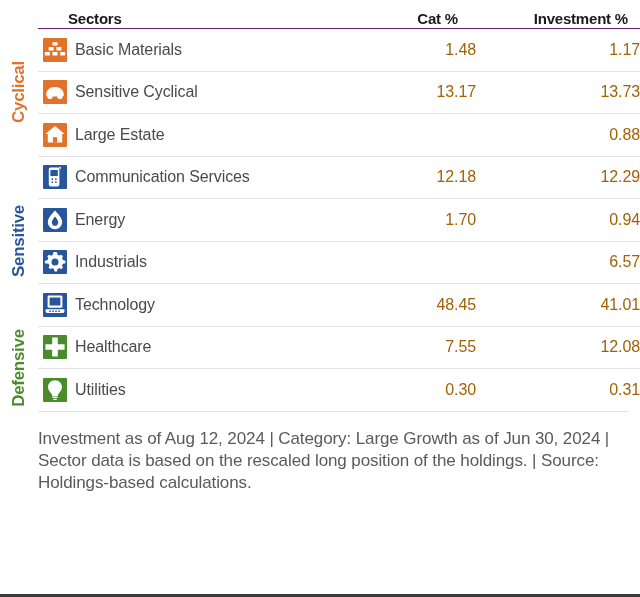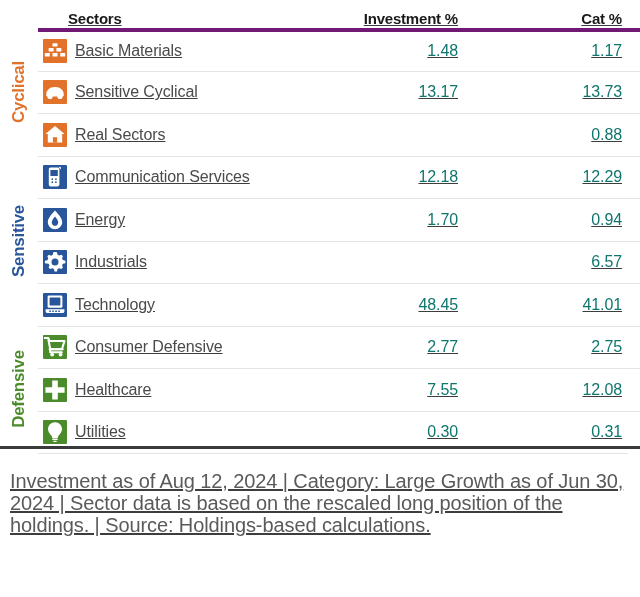--- a/index.html
+++ b/index.html
@@ -11,24 +11,23 @@
     width: 640px;
     height: 597px;
     font-family: "Liberation Sans", sans-serif;
     color: #3d3d3d;
     overflow: hidden;
   }
 
   #page {
     position: relative;
     width: 640px;
-    height: 449px;
+    height: 597px;
     box-sizing: border-box;
     background: #ffffff;
-    text-decoration: underline;
   }
 
   
   .table-header {
     position: relative;
     height: 27px;
     display: flex;
     align-items: flex-end;
     padding-bottom: 1px;
   }
@@ -86,21 +85,21 @@
   }
 
   
   .row {
     display: flex;
     align-items: center;
     height: 42.5px;
     border-top: 1px solid #e3e3e3;
     box-sizing: border-box;
   }
-  .row.first-row { border-top: 4px solid #701a75; justify-content: flex-end; }
+  .row.first-row { border-top: 1px solid #701a75; justify-content: flex-end; }
   .row-icon-cell {
     flex: 0 0 30px;
     display: flex;
     align-items: center;
     justify-content: flex-start;
     padding-left: 5px;
   }
   .sector-icon {
     width: 24px;
     height: 24px;
@@ -113,59 +112,60 @@
     color: #4a4a4a;
     letter-spacing: -0.1px;
     padding-left: 2px;
     white-space: nowrap;
     overflow: hidden;
   }
   .row-num {
     flex: 0 0 152px;
     text-align: right;
     font-size: 16px;
-    color: #0f766e;
+    color: #a16207;
     letter-spacing: -0.1px;
   }
   .row-num.first { padding-right: 12px; }
-  .row-num.second { padding-right: 18px; }
+  .row-num.second { }
 
   
   .footer-sep {
     height: 1px;
     background: #e3e3e3;
     margin-left: 38px;
     margin-right: 12px;
   }
   .footnote {
     padding: 16px 14px 0 10px;
-    font-size: 20px;
+    font-size: 17px;
     line-height: 22px;
     color: #5a5a5a;
     letter-spacing: -0.1px;
+    margin-left: 28px;
   }
   .bottom-rule {
     position: absolute;
     left: 0;
     right: 0;
     bottom: 0;
     height: 3px;
     background: #3a3a3a;
   }
 </style>
 </head>
 <body>
 
 <div id="page">
 
   <div class="table-header">
     <div class="hdr-spacer-cat"></div>
     <div class="hdr-sectors">Sectors</div>
+    <div class="hdr-num second">Cat  %</div>
     <div class="hdr-num first">Investment  %</div>
-    <div class="hdr-num second">Cat  %</div>
   </div>
 
   <div id="groups-container">
       <div class="group">
         <div class="group-label-cell">
           <div class="group-label">
             <span style="color: rgb(226, 113, 42);">Cyclical</span>
           </div>
         </div>
         <div class="group-rows">
@@ -205,21 +205,21 @@
           <div class="row">
             <div class="row-icon-cell">
               <svg class="sector-icon" viewBox="0 0 24 24" xmlns="http://www.w3.org/2000/svg">
                 <rect x="0" y="0" width="24" height="24" fill="#E2712A"></rect>
                 <g fill="#ffffff">
                   <path d="M12 3.0 L21.6 11.0 L19.2 11.0 L19.2 19.6 L4.8 19.6 L4.8 11.0 L2.4 11.0 Z"></path>
                   <rect x="9.9" y="14.2" width="4.2" height="5.4" fill="#E2712A"></rect>
                 </g>
               </svg>
             </div>
-            <div class="row-name">Real Sectors</div>
+            <div class="row-name">Large Estate</div>
             <div class="row-num second">0.88</div>
           </div>
         </div>
       </div>
       <div class="group">
         <div class="group-label-cell">
           <div class="group-label">
             <span style="color: rgb(41, 86, 154);">Sensitive</span>
           </div>
         </div>
@@ -296,37 +296,20 @@
           <div class="group-label">
             <span style="color: rgb(76, 139, 43);">Defensive</span>
           </div>
         </div>
         <div class="group-rows">
           <div class="row">
             <div class="row-icon-cell">
               <svg class="sector-icon" viewBox="0 0 24 24" xmlns="http://www.w3.org/2000/svg">
                 <rect x="0" y="0" width="24" height="24" fill="#4C8B2B"></rect>
                 <g fill="#ffffff">
-                  <path d="M1.8 3.0h3.6l0.9 3.0h15.2l-2.6 8.2H7.3L5.4 4.8" fill="none" stroke="#ffffff" stroke-width="2.1" stroke-linejoin="round" stroke-linecap="round"></path>
-                  <path d="M6.6 14.2h13.2" fill="none" stroke="#ffffff" stroke-width="2.1" stroke-linecap="round"></path>
-                  <path d="M7.2 14.2v3.0h11.6" fill="none" stroke="#ffffff" stroke-width="2.1" stroke-linecap="round" stroke-linejoin="round"></path>
-                  <circle cx="9.2" cy="19.6" r="1.9"></circle>
-                  <circle cx="17.6" cy="19.6" r="1.9"></circle>
-                </g>
-              </svg>
-            </div>
-            <div class="row-name">Consumer Defensive</div>
-            <div class="row-num first">2.77</div>
-            <div class="row-num second">2.75</div>
-          </div>
-          <div class="row">
-            <div class="row-icon-cell">
-              <svg class="sector-icon" viewBox="0 0 24 24" xmlns="http://www.w3.org/2000/svg">
-                <rect x="0" y="0" width="24" height="24" fill="#4C8B2B"></rect>
-                <g fill="#ffffff">
                   <path d="M9.2 2.4h5.6v6.8h6.8v5.6h-6.8v6.8H9.2v-6.8H2.4V9.2h6.8z"></path>
                 </g>
               </svg>
             </div>
             <div class="row-name">Healthcare</div>
             <div class="row-num first">7.55</div>
             <div class="row-num second">12.08</div>
           </div>
           <div class="row">
             <div class="row-icon-cell">

